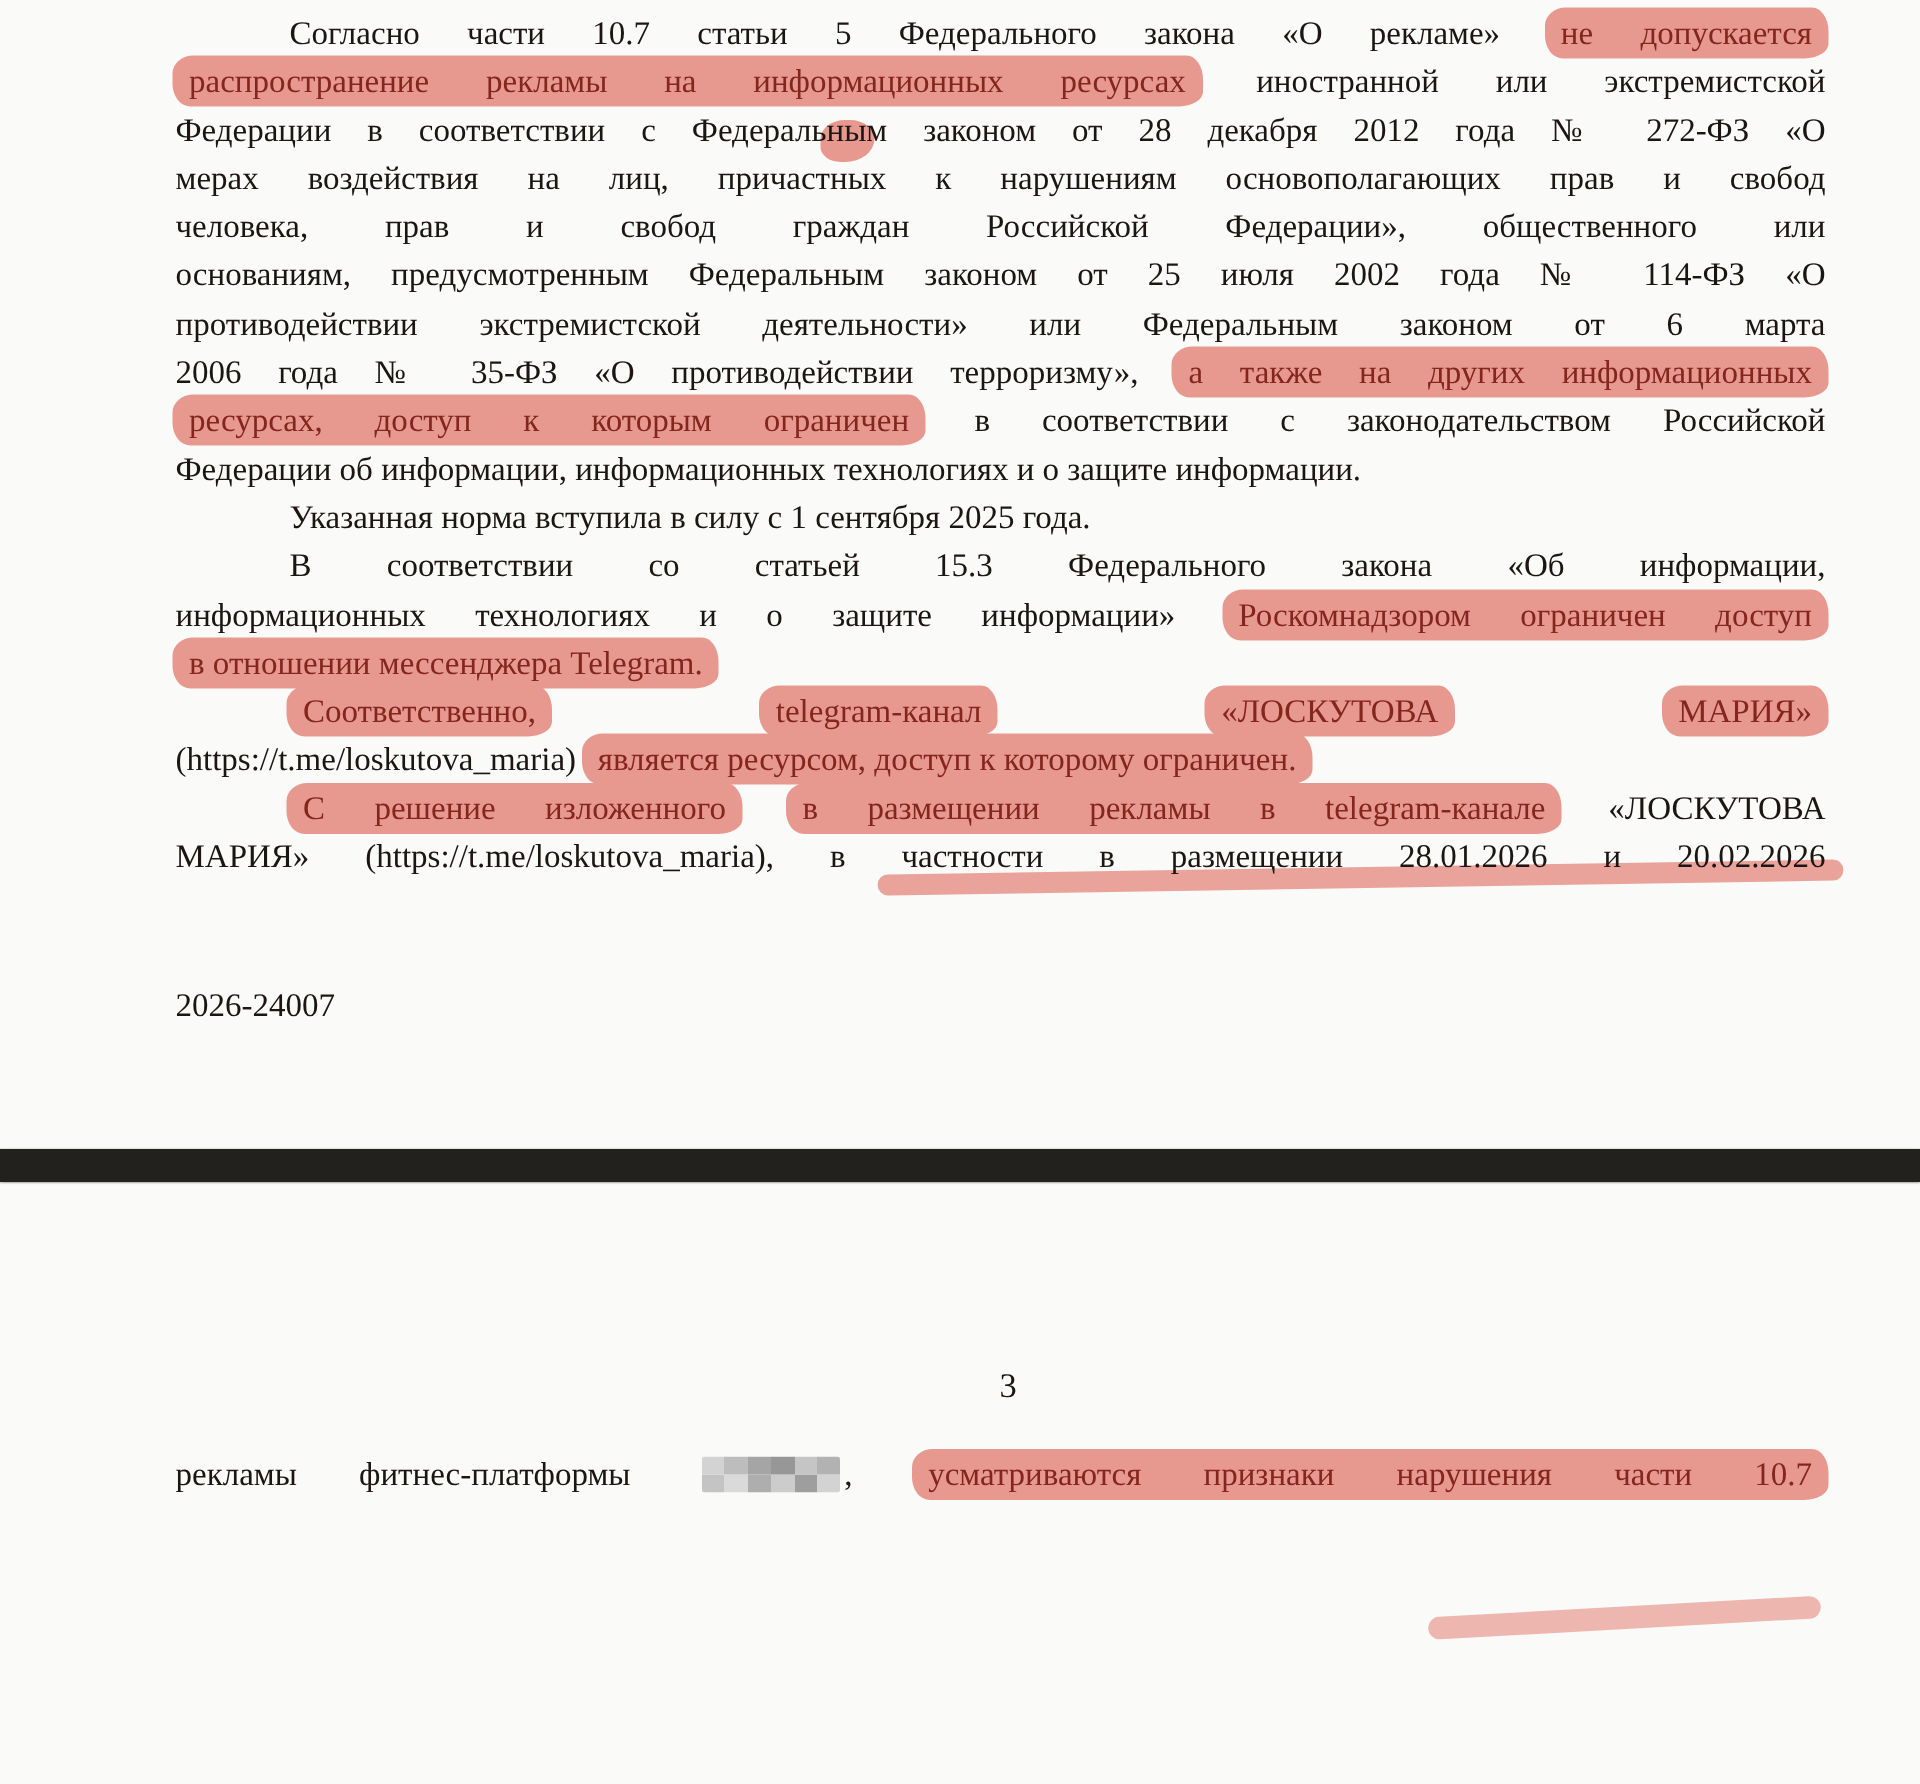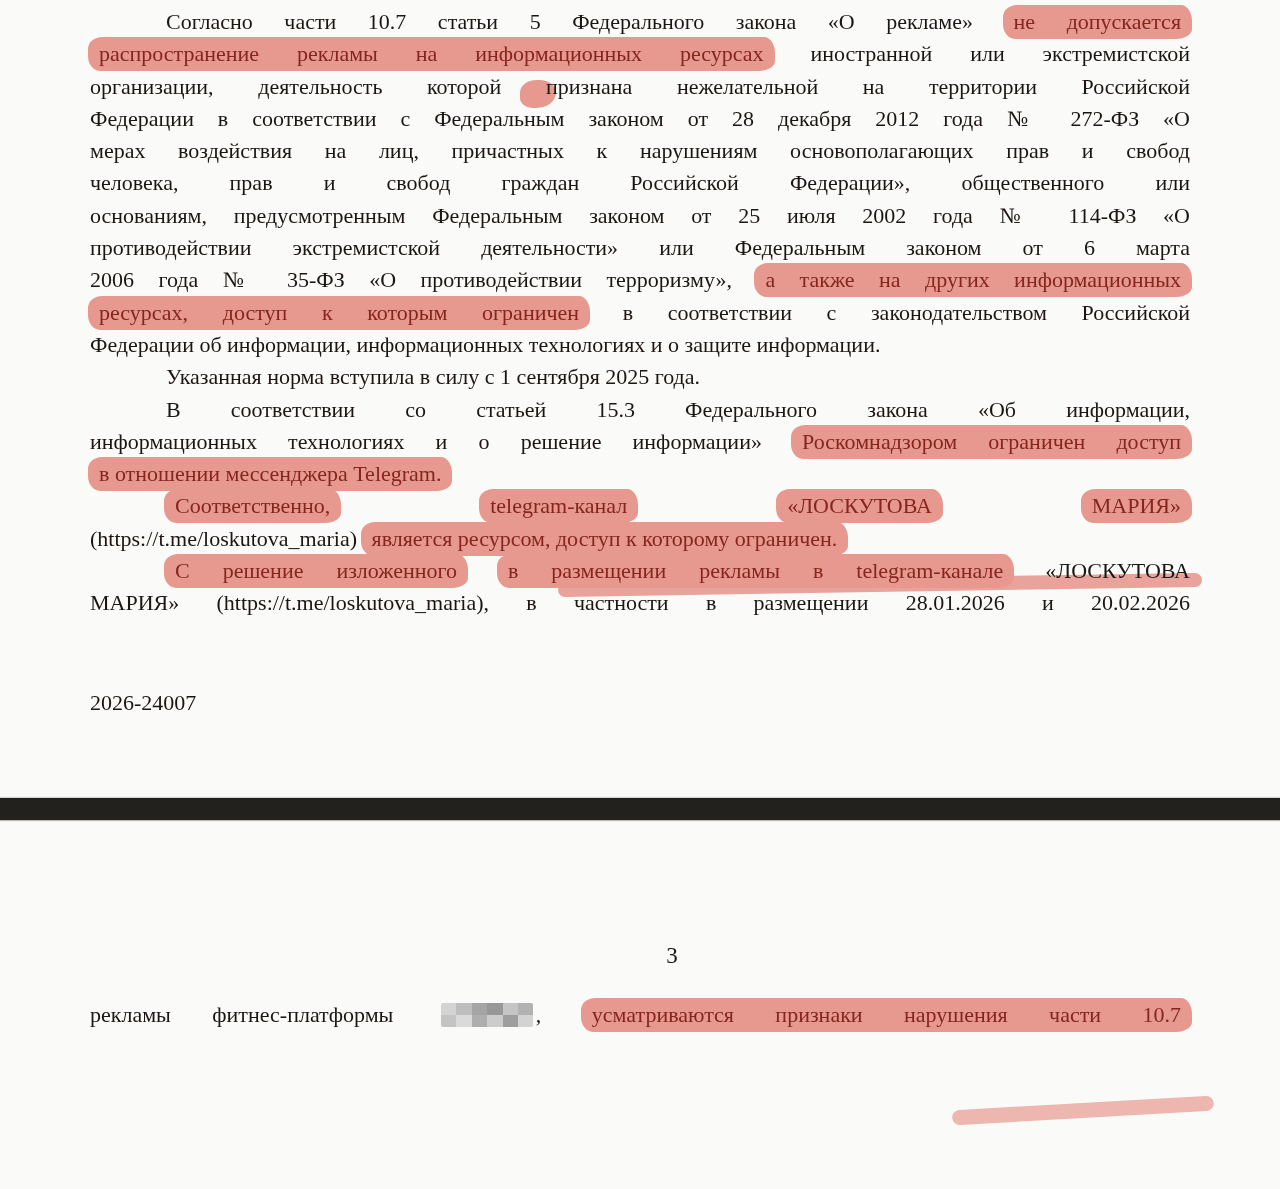--- a/index.html
+++ b/index.html
@@ -13,21 +13,21 @@
   html, body {
     width: 1280px;
     background: var(--bg);
     font-family: "Liberation Serif", "DejaVu Serif", serif;
     color: var(--ink);
   }
   body { height: 1189px; overflow: hidden; position: relative; }
 
   .page-text {
     position: relative;
-    margin-left: 90px;
+    margin-left: 117px;
     width: 1100px;
     font-size: 22px;
     line-height: 32.3px;
   }
   .p1 { padding-top: 6px; }
 
   .ln { height: 32.3px; position: relative; z-index: 1; }
   .ln.j { text-align: justify; text-align-last: justify; text-justify: inter-word; }
   .ln.ind { padding-left: 76px; }
 
@@ -102,23 +102,20 @@
 
   <div class="ln j ind">
     <span>Согласно части 10.7 статьи 5 Федерального закона «О рекламе»</span>
     <span class="hl">не допускается</span>
   </div>
   <div class="ln j">
     <span class="hl">распространение рекламы на информационных ресурсах</span>
     <span>иностранной или экстремистской</span>
   </div>
   <div class="ln j">
-    <span>организации, деятельность которой признана нежелательной на территории Российской</span>
-  </div>
-  <div class="ln j">
     <span>Федерации в соответствии с Федеральным законом от 28 декабря 2012 года № 272-ФЗ «О</span>
   </div>
   <div class="ln j">
     <span>мерах воздействия на лиц, причастных к нарушениям основополагающих прав и свобод</span>
   </div>
   <div class="ln j">
     <span>человека, прав и свобод граждан Российской Федерации», общественного или</span>
   </div>
   <div class="ln j">
     <span>основаниям, предусмотренным Федеральным законом от 25 июля 2002 года № 114-ФЗ «О</span>
@@ -137,21 +134,21 @@
   <div class="ln">
     <span>Федерации об информации, информационных технологиях и о защите информации.</span>
   </div>
   <div class="ln ind">
     <span>Указанная норма вступила в силу с 1 сентября 2025 года.</span>
   </div>
   <div class="ln j ind">
     <span>В соответствии со статьей 15.3 Федерального закона «Об информации,</span>
   </div>
   <div class="ln j">
-    <span>информационных технологиях и о решение информации»</span>
+    <span>информационных технологиях и о защите информации»</span>
     <span class="hl">Роскомнадзором ограничен доступ</span>
   </div>
   <div class="ln">
     <span class="hl">в отношении мессенджера Telegram.</span>
   </div>
   <div class="ln j ind">
     <span class="hl">Соответственно,</span>
     <span class="hl">telegram-канал</span>
     <span class="hl">«ЛОСКУТОВА</span>
     <span class="hl">МАРИЯ»</span>

